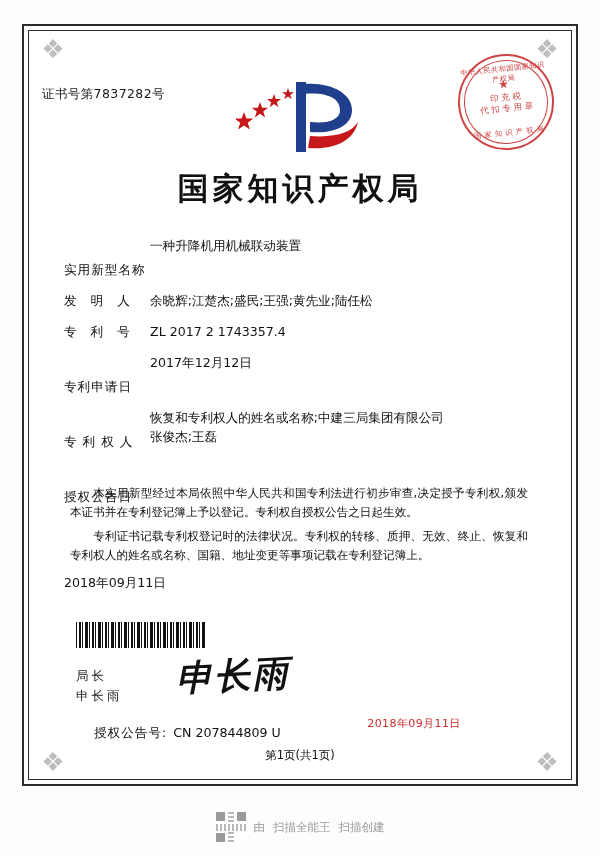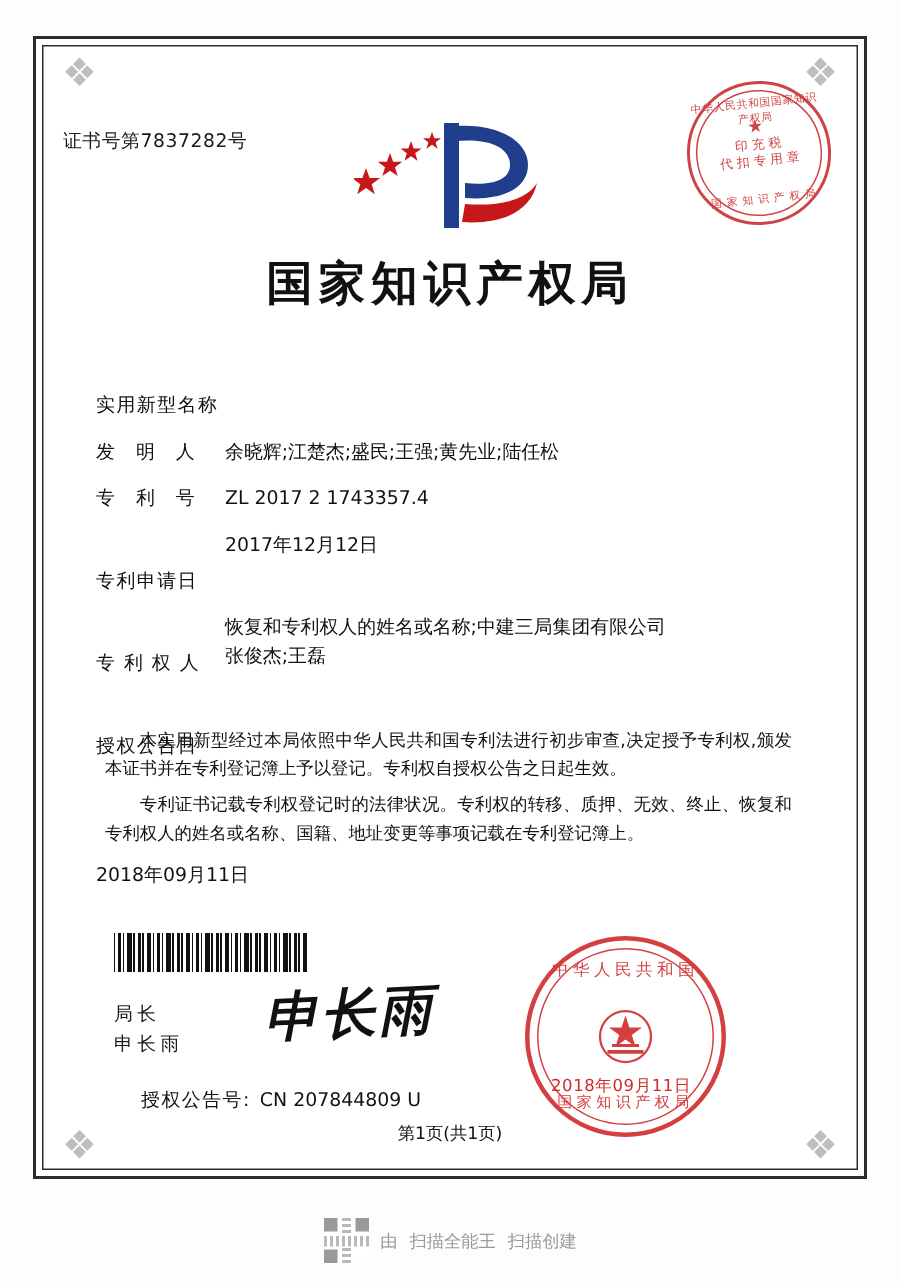--- a/index.html
+++ b/index.html
@@ -331,20 +331,21 @@
     </div>
     <div class="arc2">国 家 知 识 产 权 局</div>
   </div>
 
   <div class="cert-title">国家知识产权局</div>
 
   <div class="fields">
 
     <div class="frow">
       <div class="flabel tight">实用新型名称</div>
+      <div class="fvalue">一种升降机用机械联动装置</div>
     </div>
 
     <div class="frow">
       <div class="flabel">发 明 人</div>
       <div class="fvalue">余晓辉;江楚杰;盛民;王强;黄先业;陆任松</div>
     </div>
 
     <div class="frow">
       <div class="flabel">专 利 号</div>
       <div class="fvalue">ZL 2017 2 1743357.4</div>
@@ -381,33 +382,20 @@
   </div>
 
   <div class="barcode"></div>
 
   <div class="director">
     <div>局长</div>
     <div>申长雨</div>
   </div>
   <div class="signature">申长雨</div>
 
-  <div class="seal-main">
-    <div class="ring2"></div>
-    <div class="txt-top">中华人民共和国</div>
-    <div class="emb">
-      <svg width="50" height="50" viewBox="0 0 50 50" xmlns="http://www.w3.org/2000/svg">
-        <circle cx="25" cy="25" r="17" fill="none" stroke="#d02b2b" stroke-width="1.5"></circle>
-        <polygon points="25,11 27.6,19 36,19 29.2,24 31.8,32 25,27 18.2,32 20.8,24 14,19 22.4,19" fill="#d02b2b"></polygon>
-        <rect x="13" y="34" width="24" height="2.5" fill="#d02b2b"></rect>
-        <rect x="16" y="30" width="18" height="2" fill="#d02b2b"></rect>
-      </svg>
-    </div>
-    <div class="txt-bottom">国家知识产权局</div>
-  </div>
   <div class="seal-date">2018年09月11日</div>
 
   <div class="page-no">第1页(共1页)</div>
 
   <div class="wm">
     <div class="qr"></div>
     <span>由</span>
     <span>扫描全能王</span>
     <span>扫描创建</span>
   </div>

